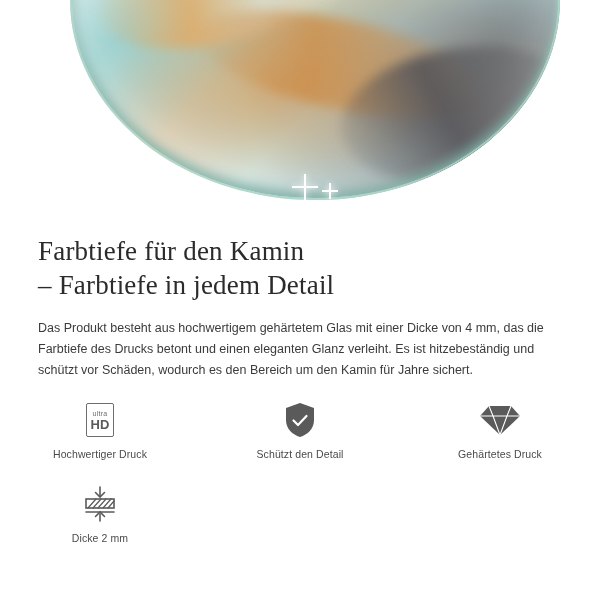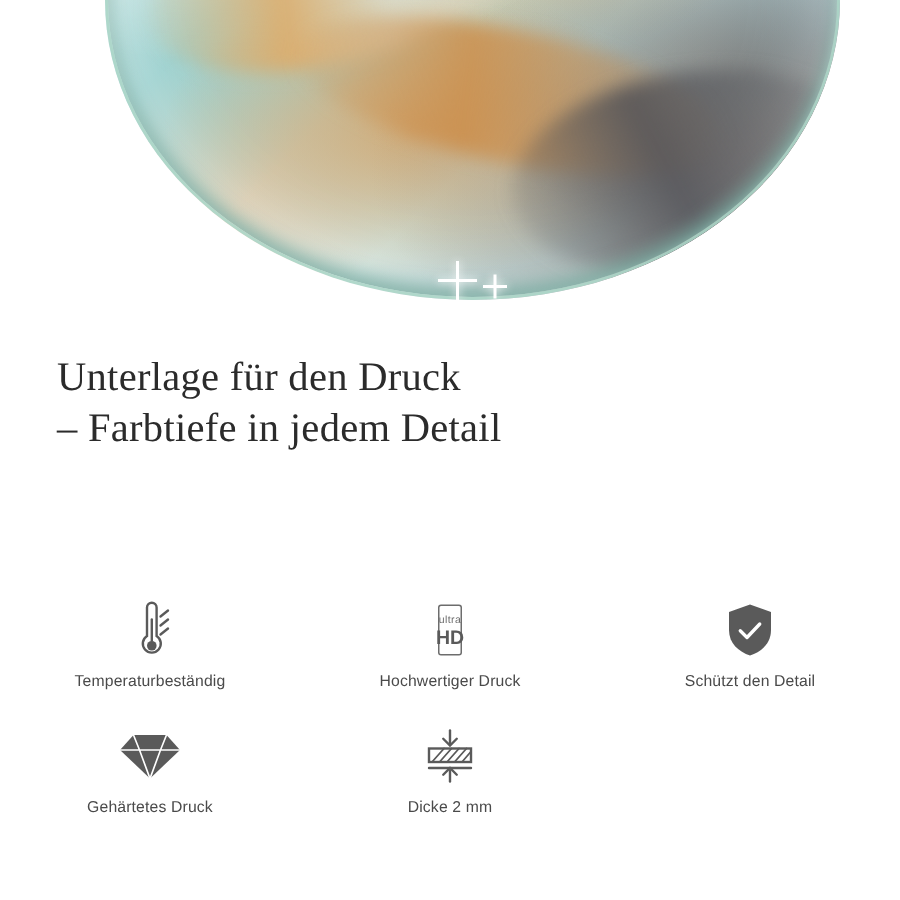--- a/index.html
+++ b/index.html
@@ -133,21 +133,21 @@
     justify-content: center;
   }
   .feature .flabel {
     margin-top: 6px;
     font-size: 10.5px;
     color: #4a4a4a;
     text-align: center;
     letter-spacing: 0.1px;
   }
   .hdbox {
-    width: 16px; height: 34px;
+    width: 28px; height: 34px;
     border: 1.6px solid #6d6d6d;
     border-radius: 2px;
     display: flex; flex-direction: column;
     align-items: center; justify-content: center;
     line-height: 1;
   }
   .hdbox .t1 { font-size: 7px; color: #6d6d6d; letter-spacing: 0.3px; }
   .hdbox .t2 { font-size: 13px; font-weight: bold; color: #5a5a5a; margin-top: 1px; }
 </style>
 </head>
@@ -162,40 +162,28 @@
 
       <div class="veinD"></div>
       <div class="edge"></div>
     </div>
     <div class="sparkle"></div>
     <div class="sparkle sparkle2"></div>
   </div>
 
   <div class="content">
     <h1 class="headline">
-      <span>Unterlage für den Druck</span>
+      <span>Farbtiefe für den Kamin</span>
       <span class="l2">– Farbtiefe in jedem Detail</span>
     </h1>
+    <p class="body-copy">Das Produkt besteht aus hochwertigem gehärtetem Glas mit einer Dicke von 4 mm, das die Farbtiefe des Drucks betont und einen eleganten Glanz verleiht. Es ist hitzebeständig und schützt vor Schäden, wodurch es den Bereich um den Kamin für Jahre sichert.</p>
   </div>
 
   <div class="features">
 
-    <div class="feature">
-      <div class="ficon">
-        <svg width="40" height="42" viewBox="0 0 40 42" fill="none" stroke="#5a5a5a" stroke-width="1.6" stroke-linecap="round">
-          <path d="M18 6a3.2 3.2 0 0 1 6.4 0v19a6 6 0 1 1-6.4 0z"></path>
-          <line x1="21.2" y1="14" x2="21.2" y2="28"></line>
-          <circle cx="21.2" cy="31.5" r="3.2" fill="#5a5a5a" stroke="none"></circle>
-          <line x1="27" y1="12" x2="32" y2="8"></line>
-          <line x1="27" y1="18" x2="32" y2="14"></line>
-          <line x1="27" y1="24" x2="32" y2="20"></line>
-        </svg>
-      </div>
-      <div class="flabel">Temperaturbeständig</div>
-    </div>
 
     <div class="feature">
       <div class="ficon">
         <div class="hdbox">
           <span class="t1">ultra</span>
           <span class="t2">HD</span>
         </div>
       </div>
       <div class="flabel">Hochwertiger Druck</div>
     </div>

